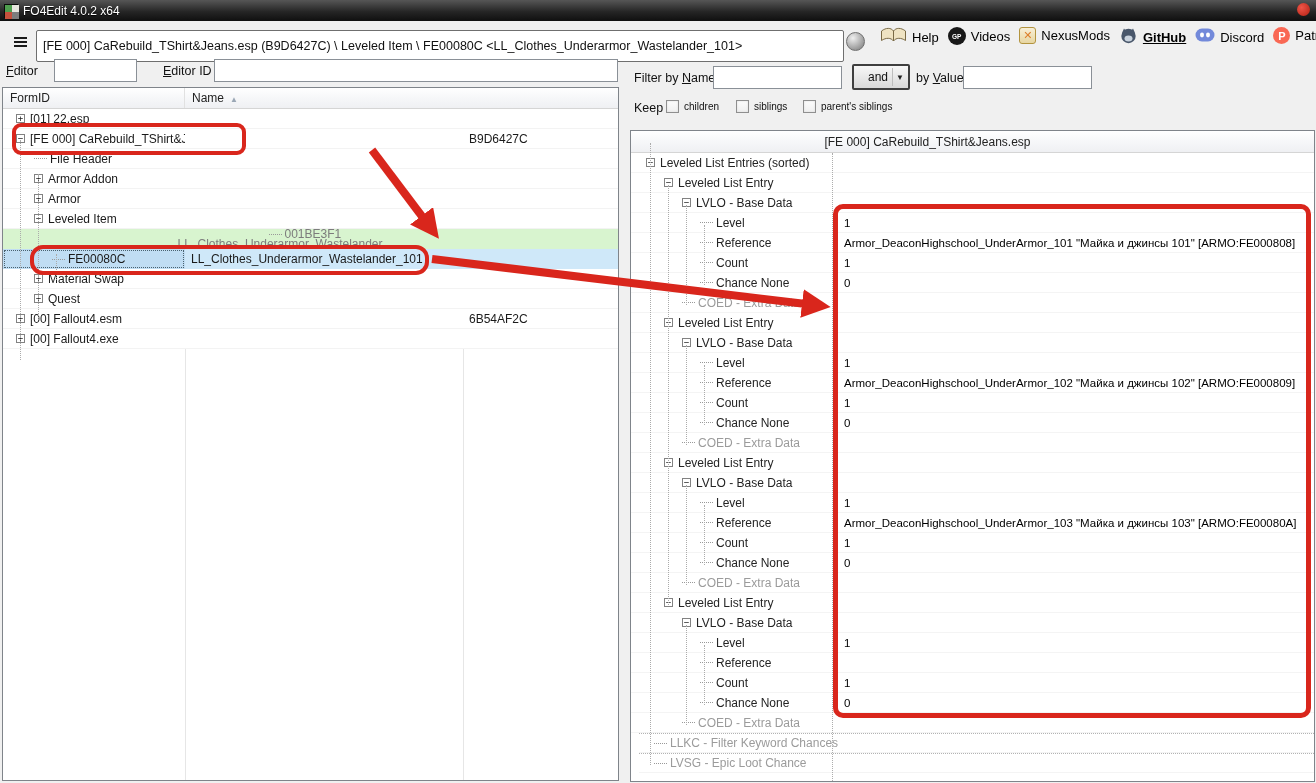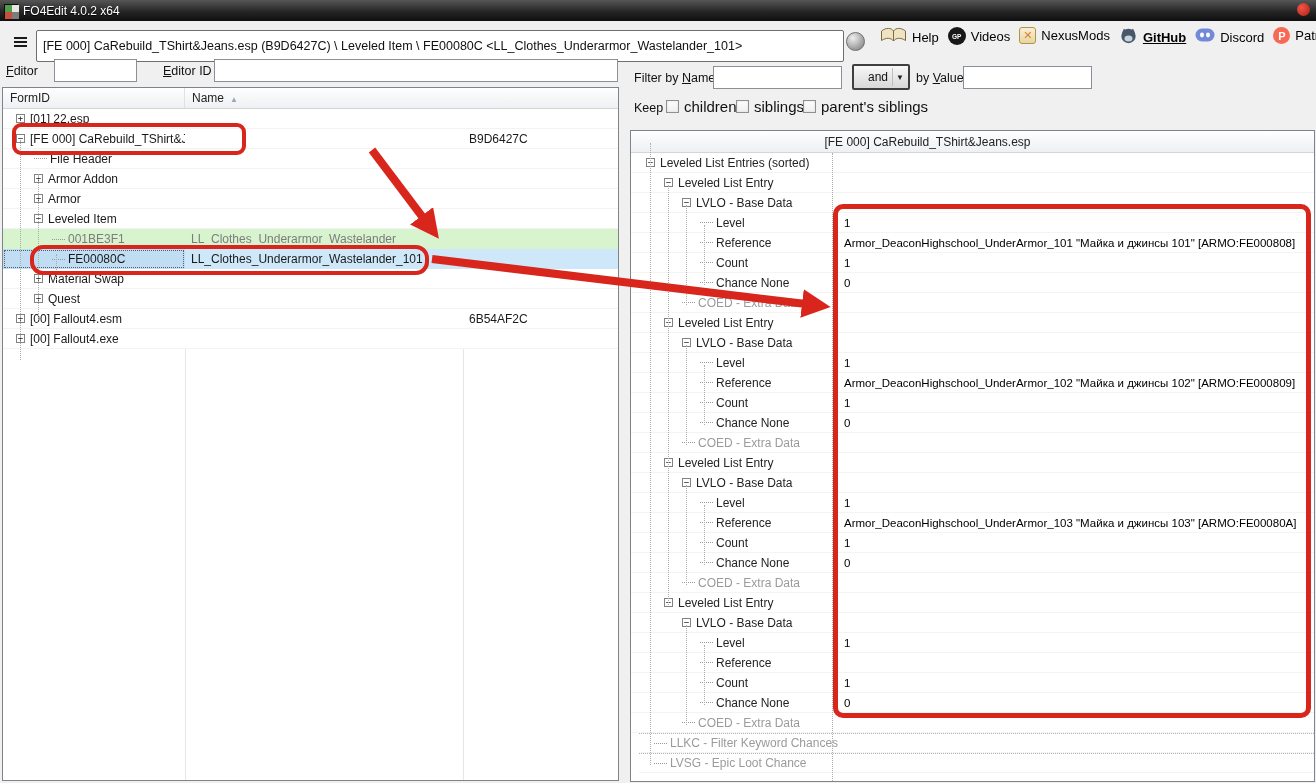--- a/index.html
+++ b/index.html
@@ -41,21 +41,21 @@
   .panel{position:absolute;background:#fff;border:1px solid #7f848a;overflow:hidden;}
   .thead{position:absolute;left:0;top:0;right:0;height:21px;display:flex;
     background:linear-gradient(#ffffff,#f6f7f9 50%,#eff0f3);border-bottom:1px solid #d5d5d5;}
   .thcell{font-size:12px;color:#222;line-height:20px;padding-left:7px;border-right:1px solid #e1e1e1;cursor:pointer;}
   .sortarrow{font-size:8px;color:#9aa7b5;margin-left:6px;}
   .rows{position:absolute;left:0;top:21px;right:0;bottom:0;}
   .trow{position:relative;height:20px;display:flex;align-items:center;font-size:12px;color:#1a1a1a;
     border-bottom:1px solid #f3f3f3;cursor:default;}
   .cell{height:100%;display:flex;align-items:center;white-space:nowrap;overflow:hidden;}
   .c1{width:182px;}.c2{width:278px;padding-left:6px;}.c3{flex:1;padding-left:6px;}
-  .trow.overridden{background:var(--green);border-bottom:none;}
+  .trow.overridden{background:var(--green);border-bottom:none;flex-direction:column;}
   .trow.overridden .cell{color:#7c7c7c;}
   .trow.selected{background:var(--blue);border-bottom:none;}
   .focuscell{outline:1px dotted #4a626f;outline-offset:-2px;background:#c0ddf3;}
   .xp{display:inline-flex;width:9px;height:9px;border:1px solid #828282;background:#fff;font-size:9px;line-height:7px;
     align-items:center;justify-content:center;margin-right:5px;flex:none;color:#222;
     font-family:"DejaVu Sans Mono",monospace;cursor:pointer;}
   .dash{display:inline-block;width:13px;height:0;border-top:1px dotted #999;margin-right:3px;flex:none;}
   .vguide{position:absolute;width:0;border-left:1px dotted #ababab;pointer-events:none;}
   .colline{position:absolute;width:0;border-left:1px solid #e6e6e6;pointer-events:none;}
   
@@ -72,21 +72,21 @@
     font-size:12px;color:#222;cursor:pointer;}
   
   .combo{position:absolute;left:852px;top:64px;width:58px;height:26px;border:2px solid #3f3f3f;border-radius:2px;
     background:linear-gradient(#f7f7f7,#d9d9d9);display:flex;align-items:center;cursor:pointer;}
   .combo-text{flex:1;padding-left:14px;font-size:12px;color:#111;}
   .combo-arrow{width:15px;font-size:8px;color:#222;border-left:1px solid #bdbdbd;height:18px;
     display:flex;align-items:center;justify-content:center;margin-right:1px;}
   
   .cb{position:absolute;width:13px;height:13px;border:1px solid #8f8f8f;background:linear-gradient(#fdfdfd,#f0f0f0);
     box-shadow:inset 0 0 2px #d8d8d8;cursor:pointer;}
-  .cblabel{position:absolute;font-size:15px;color:#111;line-height:15px;white-space:nowrap;}
+  .cblabel{position:absolute;font-size:10px;color:#111;line-height:15px;white-space:nowrap;}
   
   .splitter{position:absolute;left:620px;top:87px;width:10px;height:694px;cursor:col-resize;}
   
   .ann{position:absolute;border:4px solid var(--ann);pointer-events:none;z-index:50;}
   #annsvg{position:absolute;left:0;top:0;z-index:50;pointer-events:none;}
 </style>
 </head>
 <body>
 
 <div class="titlebar">

